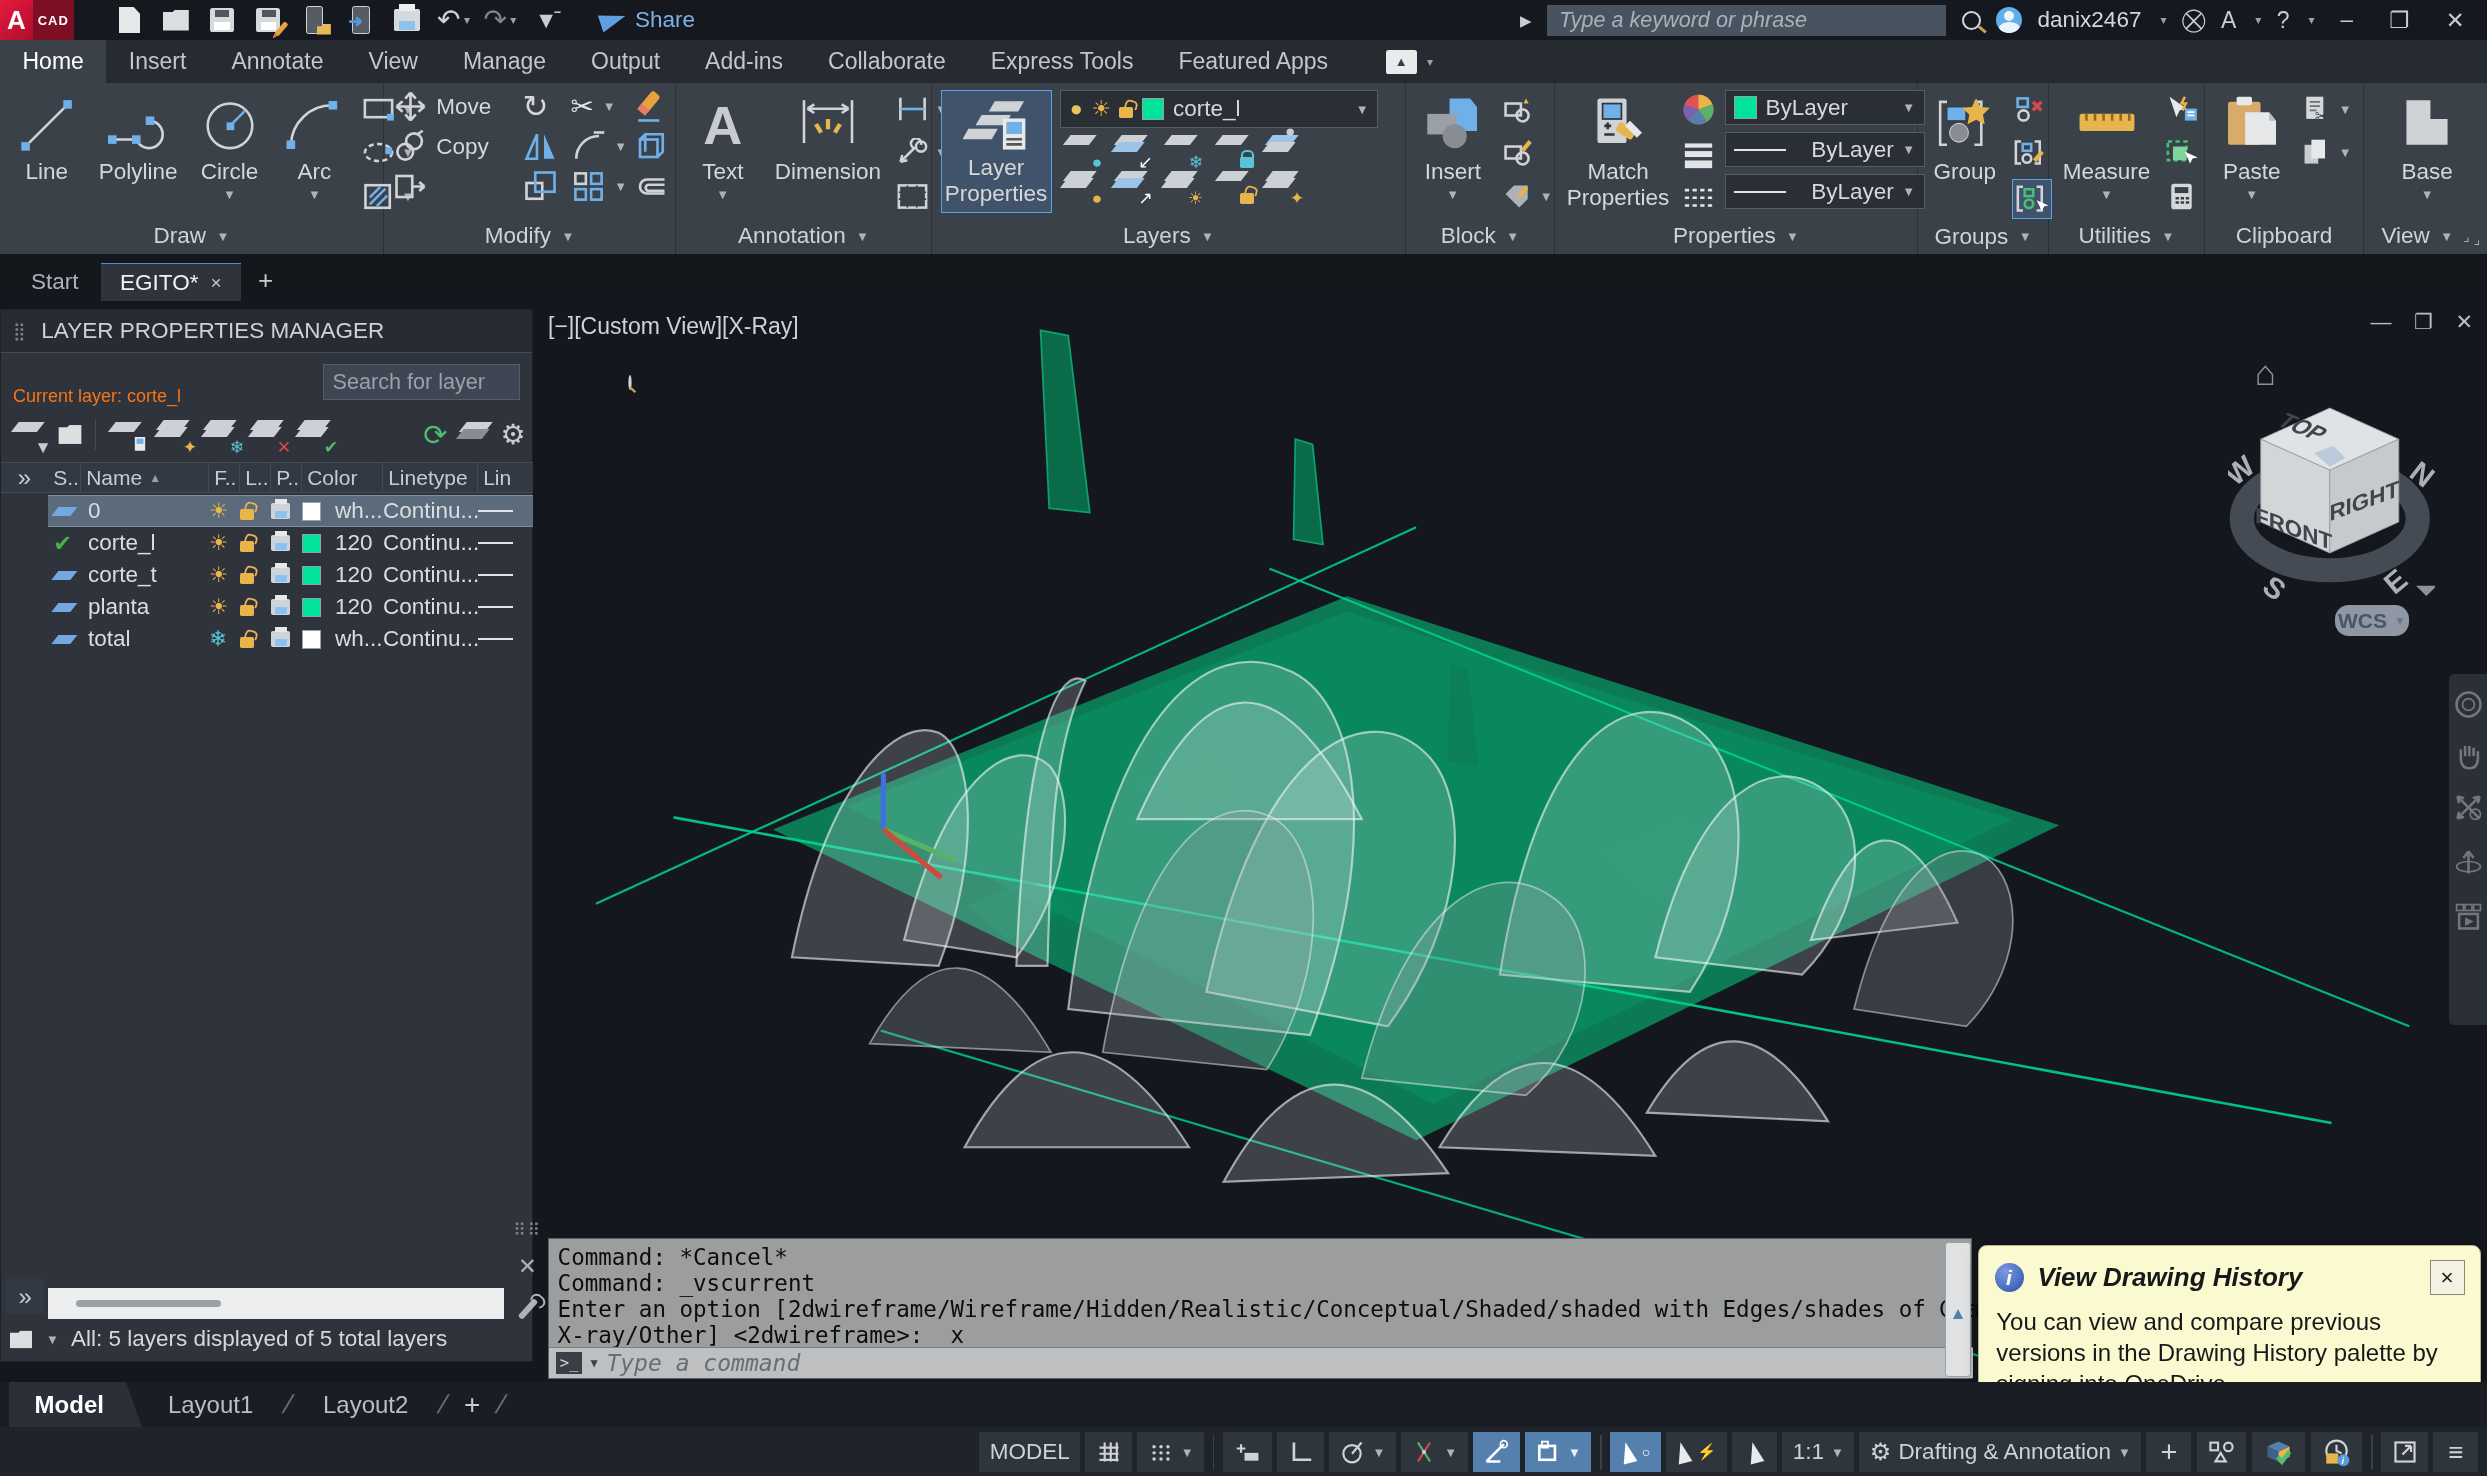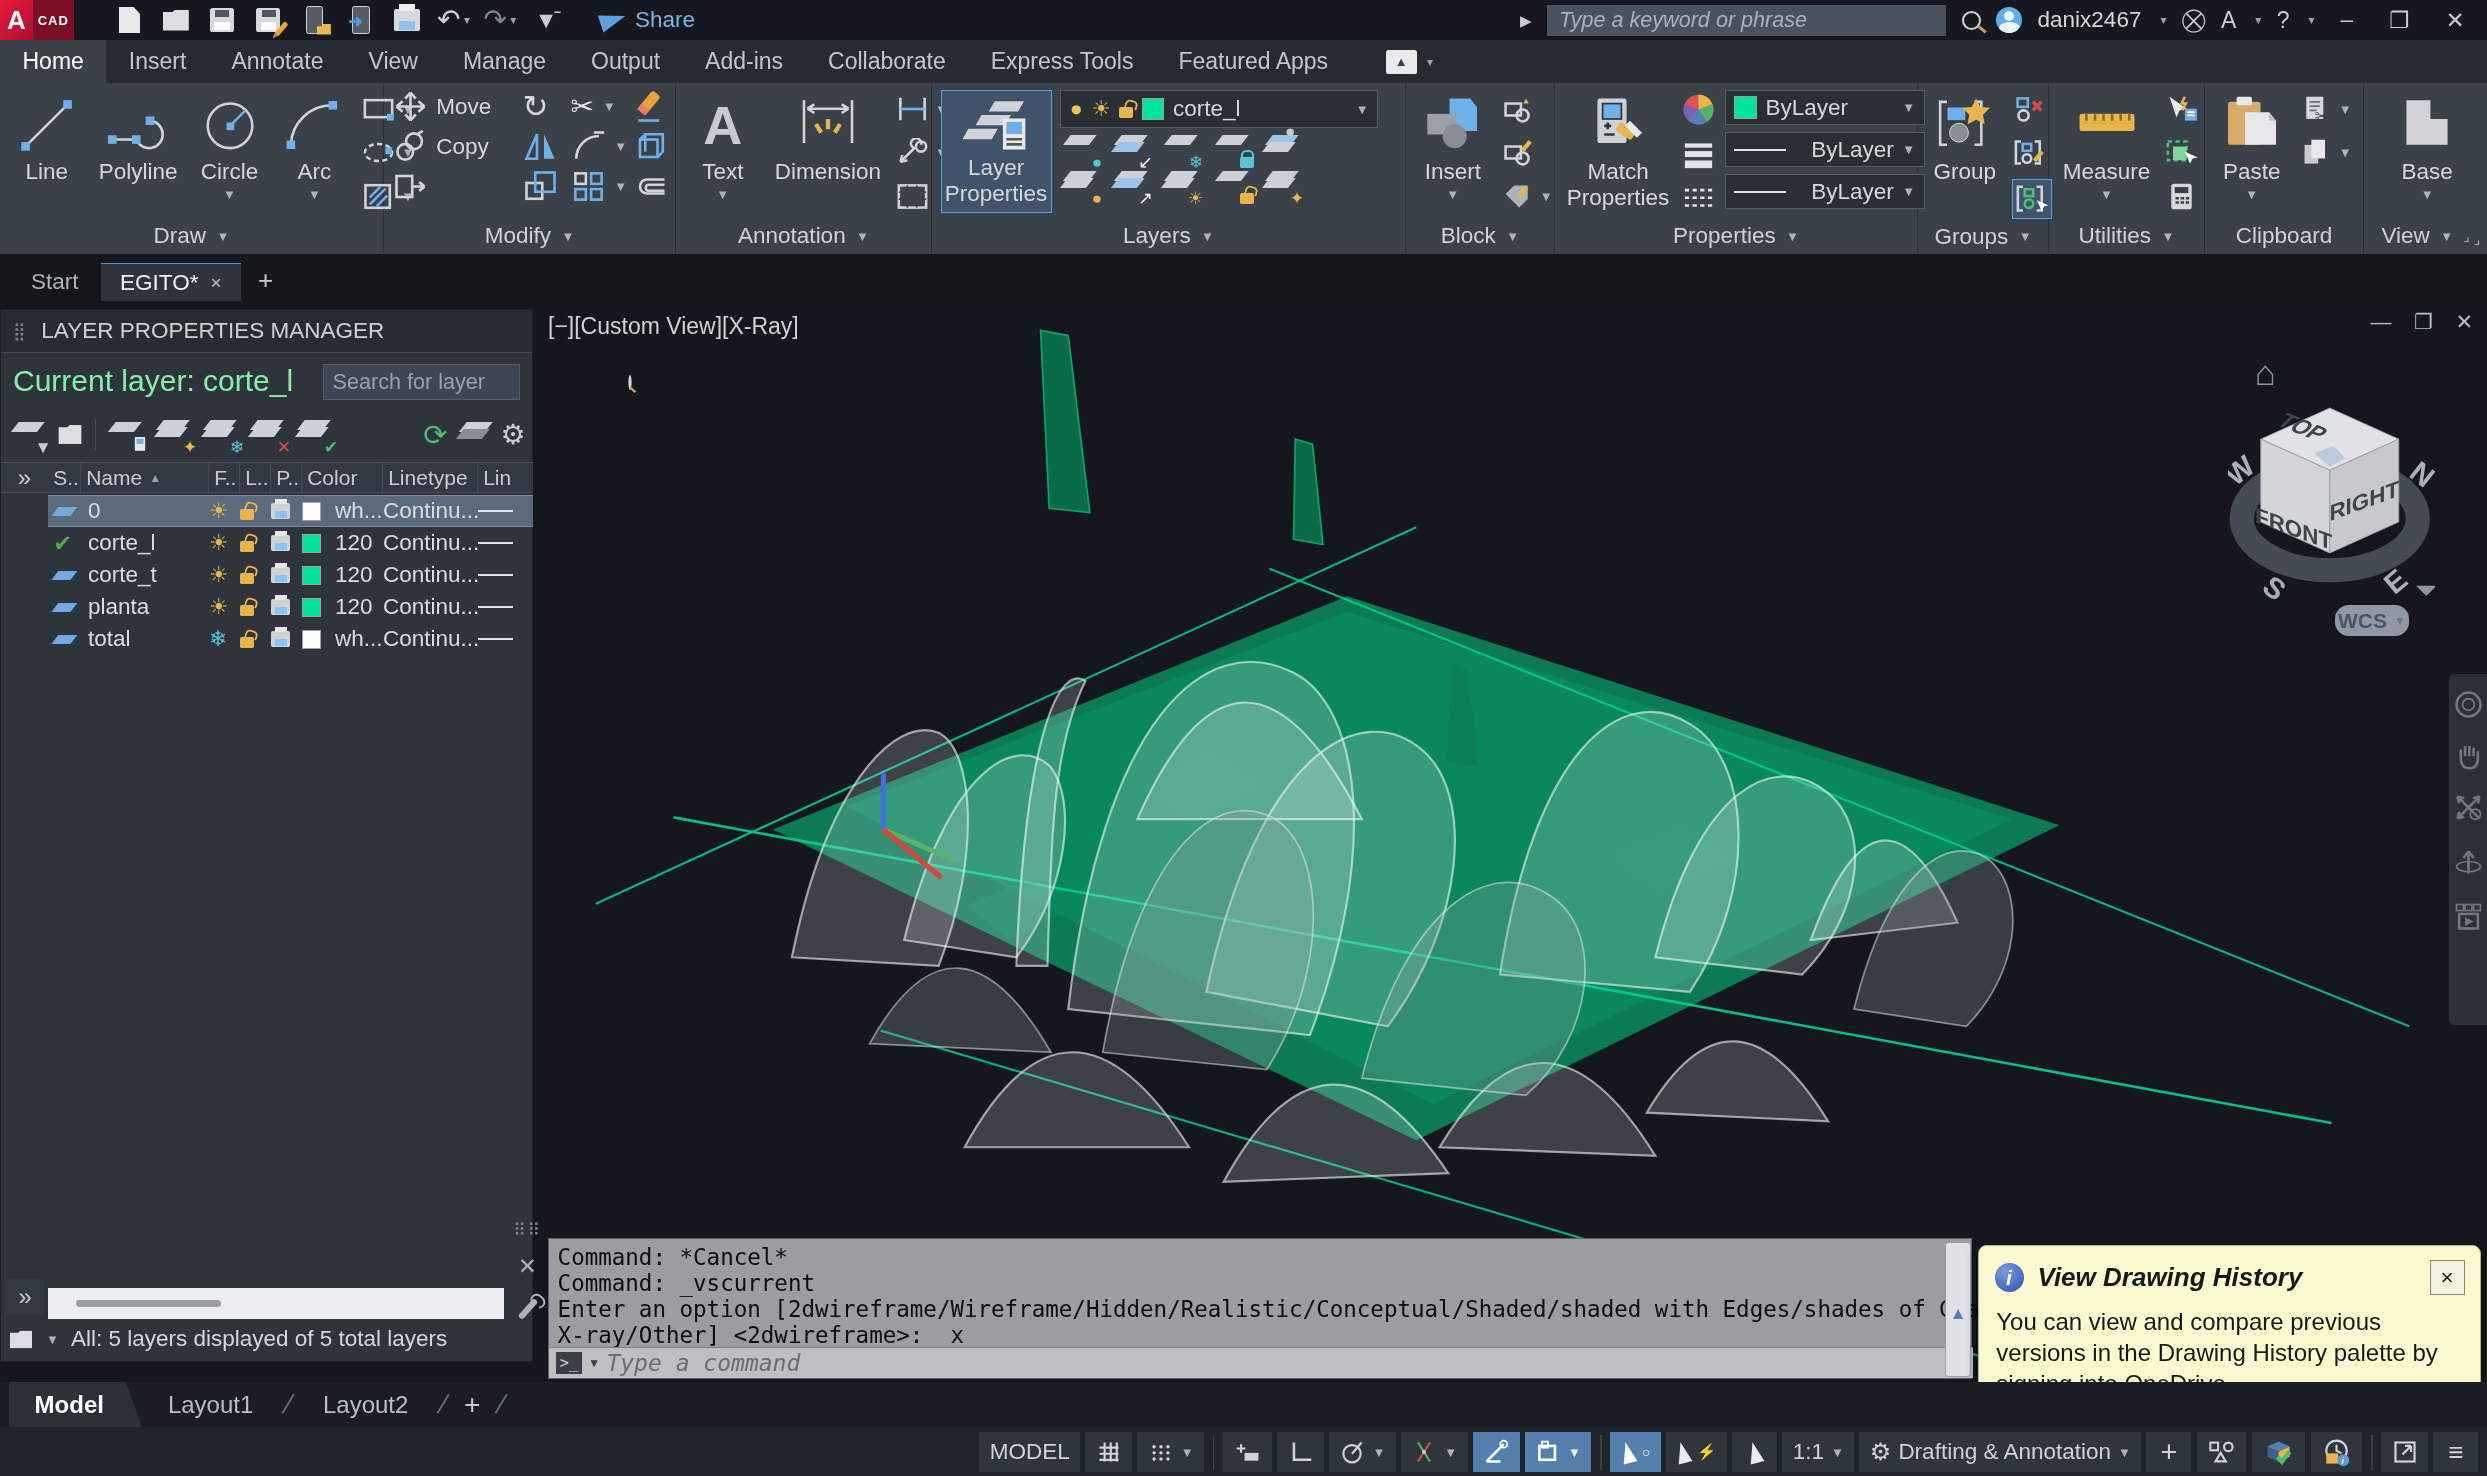--- a/index.html
+++ b/index.html
@@ -111,21 +111,21 @@
   #navbar { position:absolute; right:0px; top:373px; width:38px; height:351px; background:rgba(72,78,88,.45);
     border-radius:5.2px 0 0 5.2px; display:flex; flex-direction:column; align-items:center; gap:22.5px; padding-top:15.5px; }
   .nav-ic { opacity:.45; }
 
   
   #palette { position:absolute; left:0; top:309px; width:533px; height:1053px; background:#2f343c;
     border:0.9px solid #1d2126; color:#dbdee1; }
   #pal-title { height:43px; background:#272c33; display:flex; align-items:center; gap:14px; padding:0 12px;
     font-size:22.5px; color:#ced2d6; border-bottom:0.9px solid #454b54; }
   .grip { color:#7d838a; font-size:17.3px; letter-spacing:1.7px; line-height:.6; }
-  #pal-cur { position:absolute; left:12px; top:54px; font-size:30px; color:#86efac; }
+  #pal-cur { position:absolute; left:12px; top:76px; font-size:18px; color:#f97316; }
   #pal-search { position:absolute; right:12px; top:54px; width:197px; height:36px; background:#3e4654;
     border:0.9px solid #565c64; display:flex; align-items:center; }
   #pal-search input { flex:1; background:transparent; border:none; outline:none; color:#9ba1a8;
     font-size:21.6px; padding:0 8.6px; }
   #pal-search input::placeholder { color:#9ba1a8; }
   #pal-tools { position:absolute; left:8.6px; top:104px; width:516px; height:41px; display:flex; align-items:center; gap:12px; }
   .spacer { flex:1; }
   #pal-head { position:absolute; left:47px; top:152px; width:485px; height:31px; background:#333942;
     display:grid; grid-template-columns:33px 128px 31px 31px 31px 81px 95px 55px;
     font-size:21px; color:#c8ccd1; align-items:center; border-top:0.9px solid #454b54; border-bottom:0.9px solid #454b54; }

